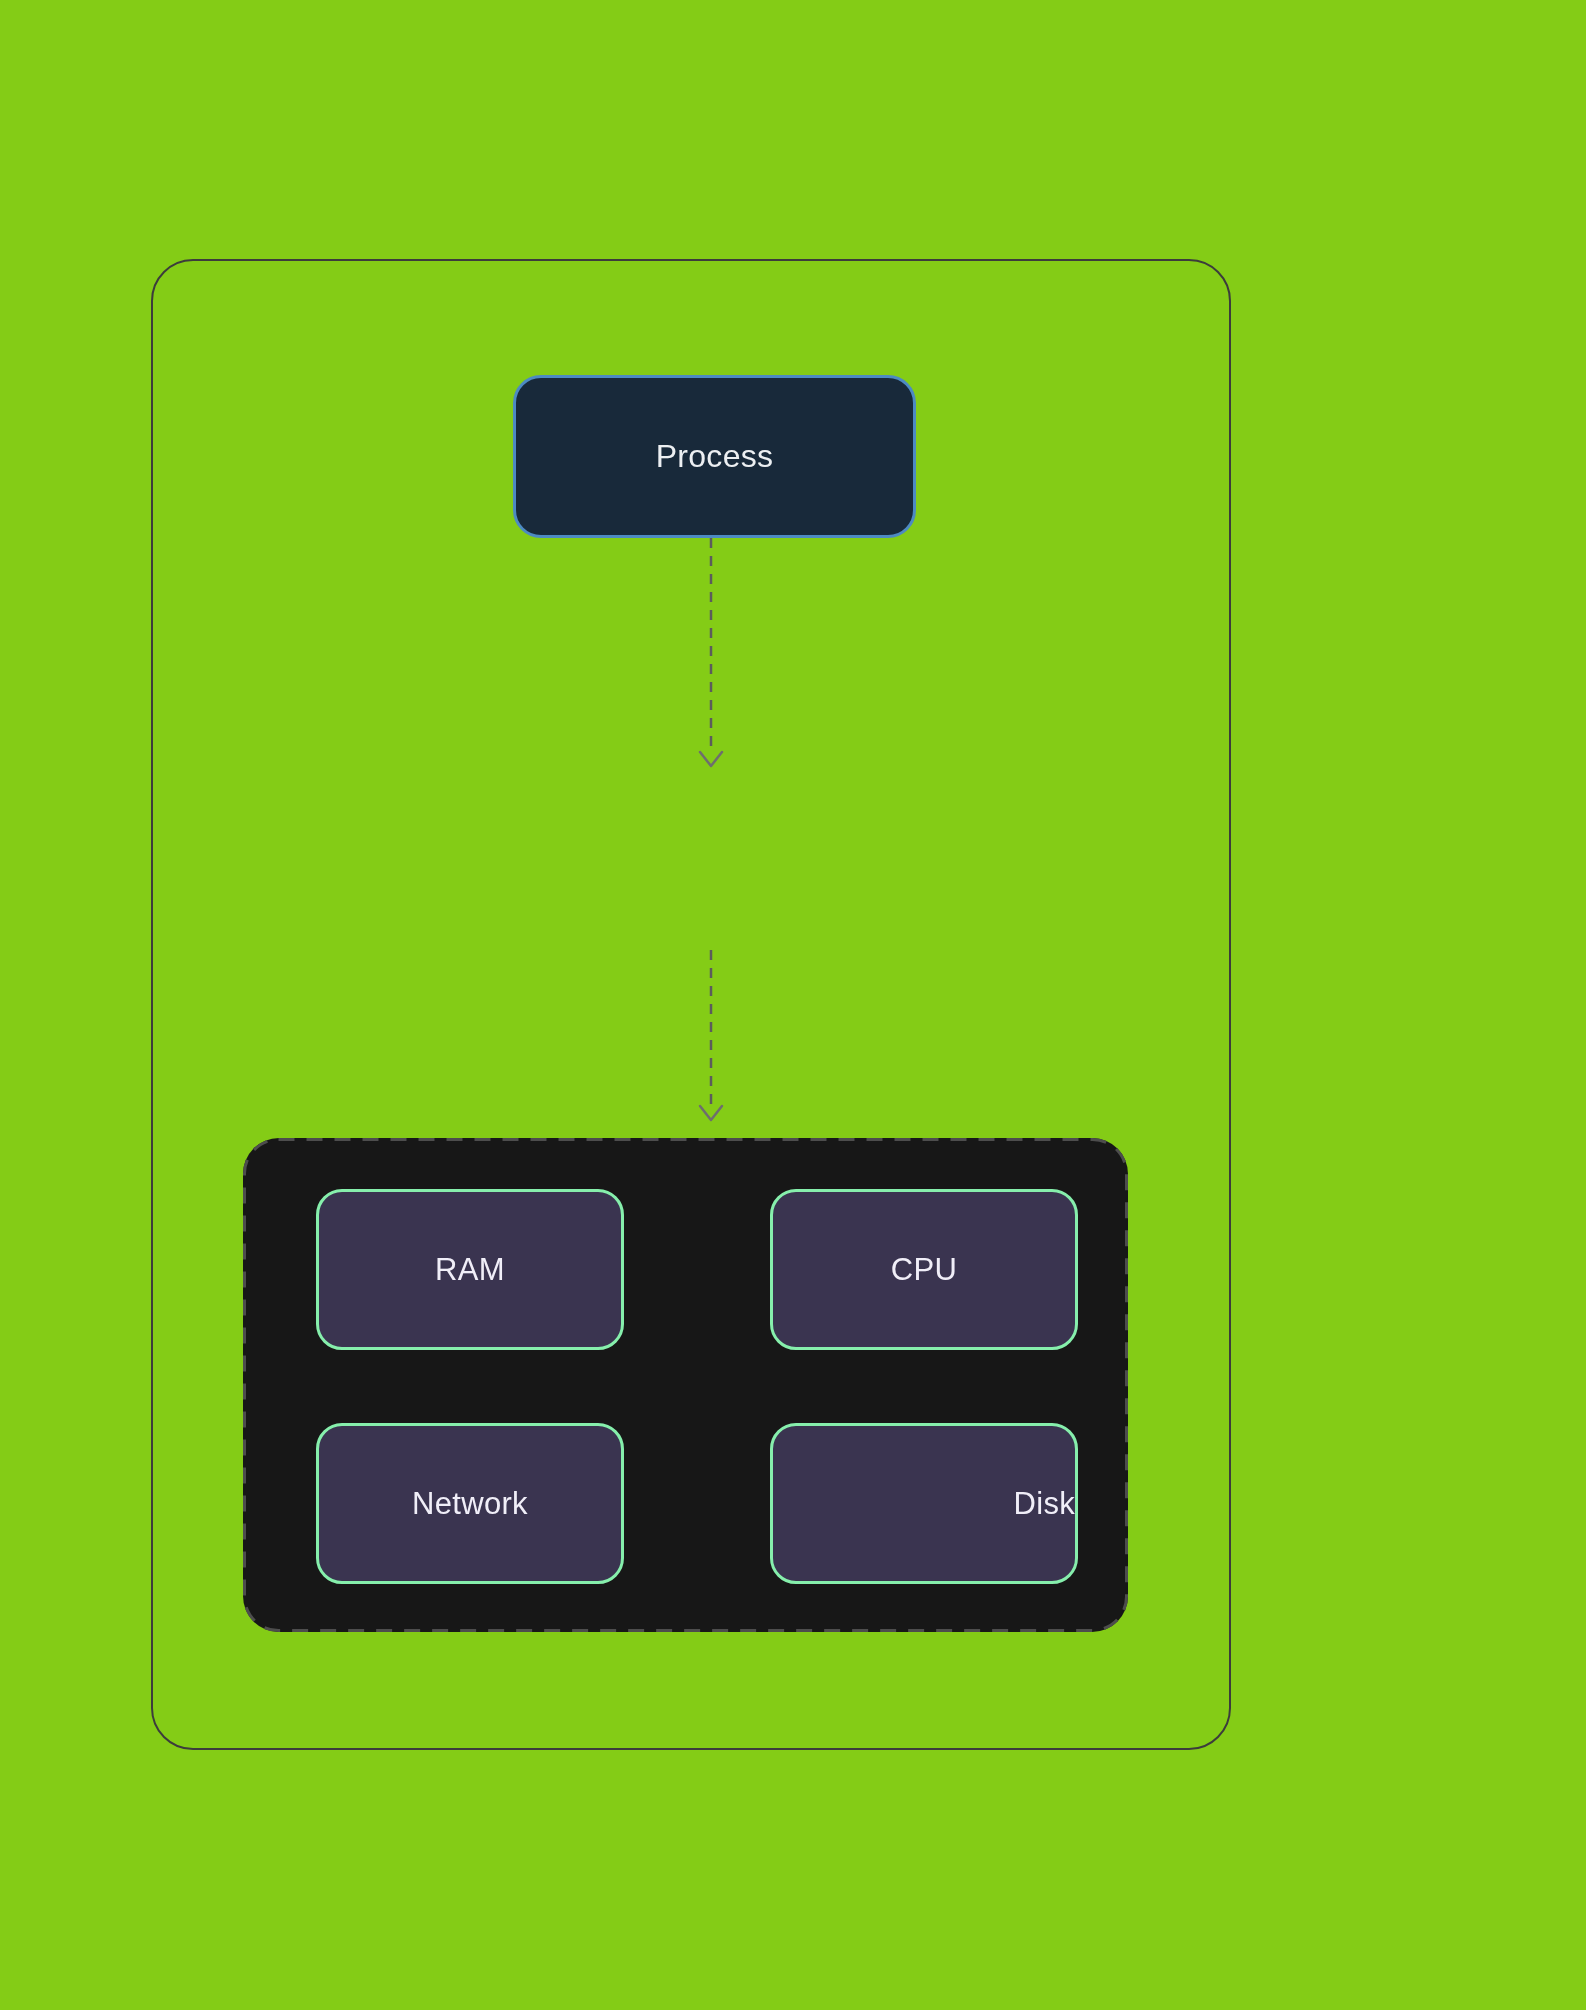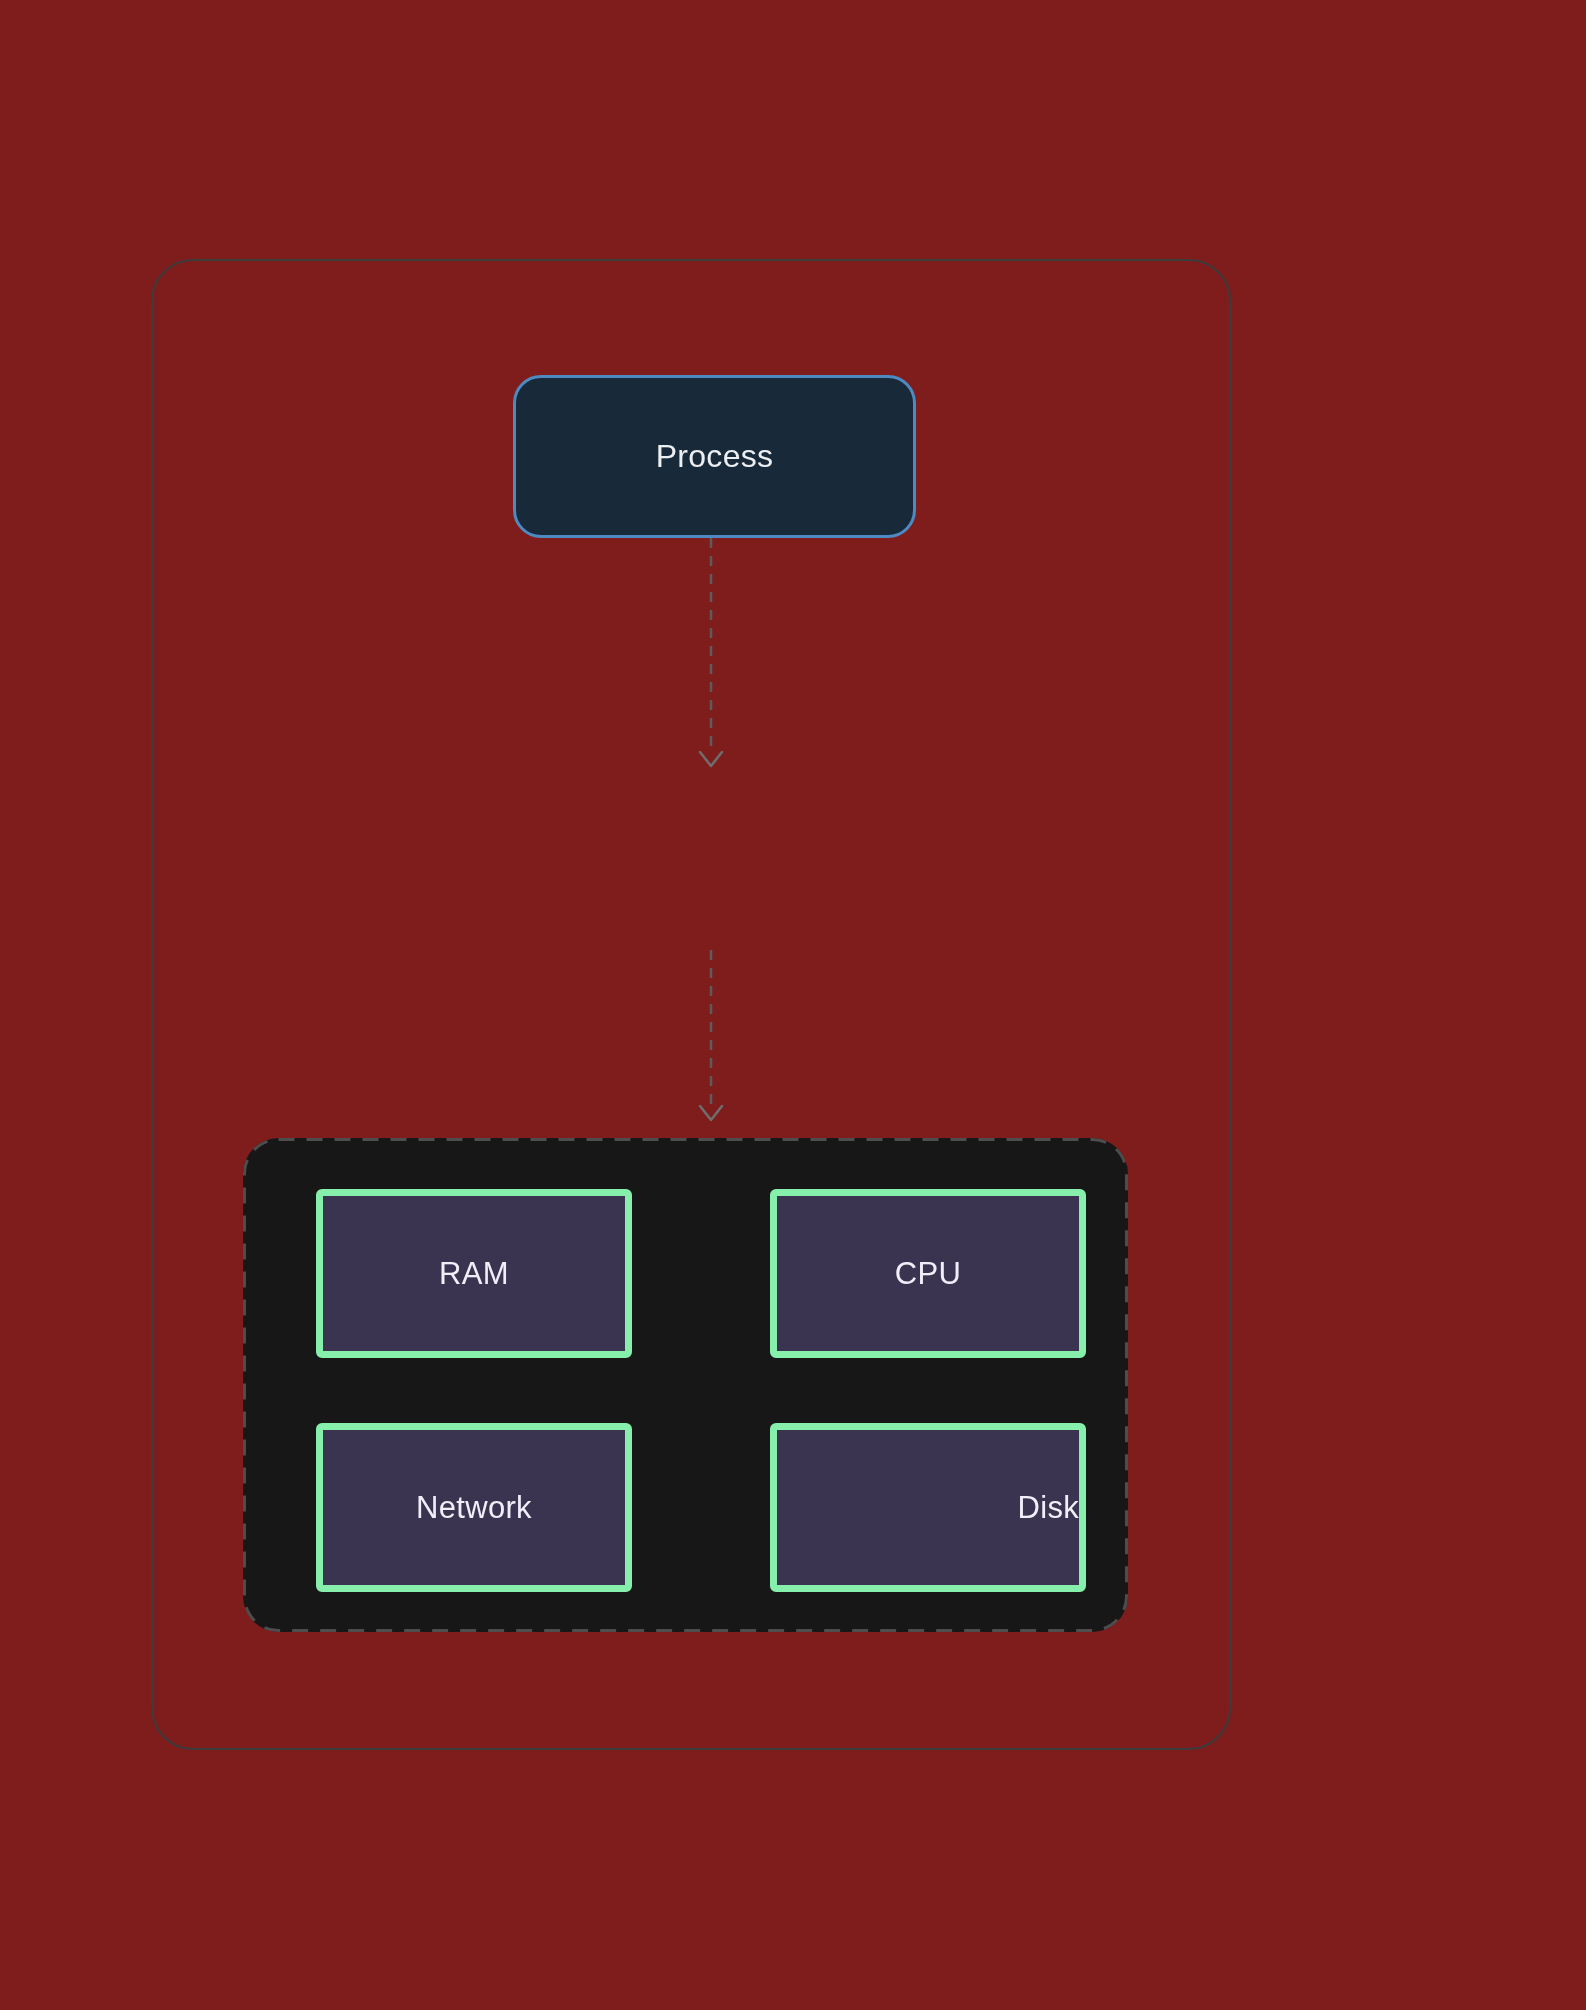--- a/index.html
+++ b/index.html
@@ -5,21 +5,21 @@
   html, body {
     margin: 0;
     padding: 0;
     background: #000000;
     font-family: "Liberation Sans", sans-serif;
   }
   .canvas {
     position: relative;
     width: 1586px;
     height: 2010px;
-    background: #7f1d1d;
+    background: #84cc16;
     overflow: hidden;
   }
   
   .outer-box {
     position: absolute;
     left: 151px;
     top: 259px;
     width: 1076px;
     height: 1487px;
     border: 2px solid #3c3c3c;
@@ -98,22 +98,22 @@
   .resources-border rect {
     fill: none;
     stroke: #4d4d4d;
     stroke-width: 3;
     stroke-dasharray: 16 12;
   }
   .node-resource {
     width: 302px;
     height: 155px;
     background: #3a3450;
-    border: 7px solid #86efac;
-    border-radius: 6px;
+    border: 3px solid #86efac;
+    border-radius: 26px;
     color: #f0eef8;
     font-size: 31px;
   }
   .pos-ram     { left: 73px;  top: 51px; }
   .pos-cpu     { left: 527px; top: 51px; }
   .pos-network { left: 73px;  top: 285px; }
   .pos-disk    { left: 527px; top: 285px; justify-content: flex-end; }
 </style>
 </head>
 <body>

